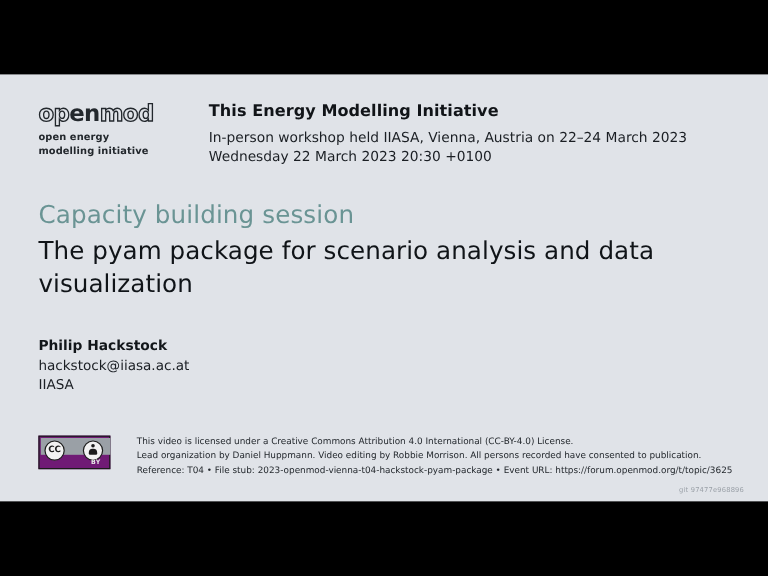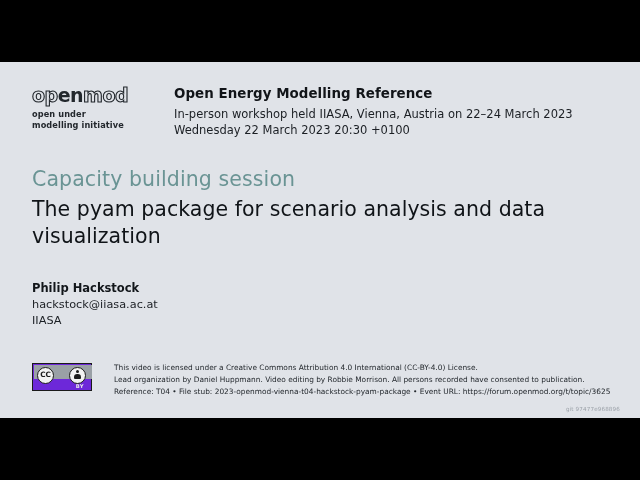--- a/index.html
+++ b/index.html
@@ -133,21 +133,21 @@
     left:32px; top:300px;
     width:578px;
     display:flex;
     align-items:flex-start;
   }
 
   
   #cc-by-badge {
     flex:0 0 60px;
     width:60px; height:28px;
-    background:#6d28d9;
+    background:#701a75;
     border:1px solid #1a1a1a;
     position:relative;
     margin-top:1px;
   }
   #cc-by-badge .badge-band {
     position:absolute;
     left:1px; top:1px;
     width:58px; height:14px;
     background:#9aa0a6;
   }
@@ -226,27 +226,27 @@
 
   <div id="letterbox-top"></div>
 
   <div id="slide">
 
     <div id="slide-header">
 
       <div id="openmod-logo">
         <div class="logo-wordmark"><span class="logo-hollow">op</span><span class="logo-solid">en</span><span class="logo-hollow">mod</span></div>
         <div class="logo-tagline">
-          <div>open under</div>
+          <div>open energy</div>
           <div>modelling initiative</div>
         </div>
       </div>
 
       <div id="event-info">
-        <div id="event-org">Open Energy Modelling Reference</div>
+        <div id="event-org">This Energy Modelling Initiative</div>
         <div class="event-line">In-person workshop held IIASA, Vienna, Austria on 22–24 March 2023</div>
         <div class="event-line">Wednesday 22 March 2023 20:30 +0100</div>
       </div>
 
     </div>
 
     <div id="title-block">
       <div id="session-kicker">Capacity building session</div>
       <div id="talk-title">The pyam package for scenario analysis and data visualization</div>
     </div>

